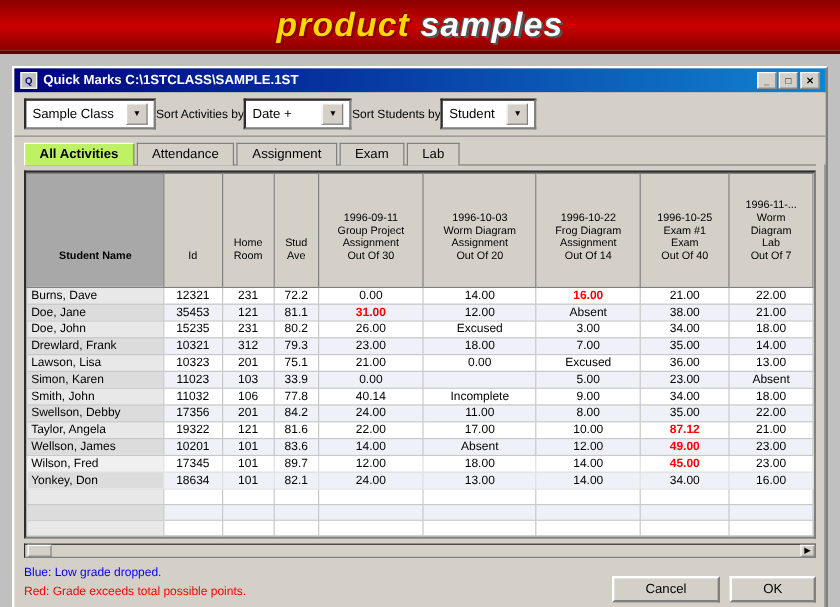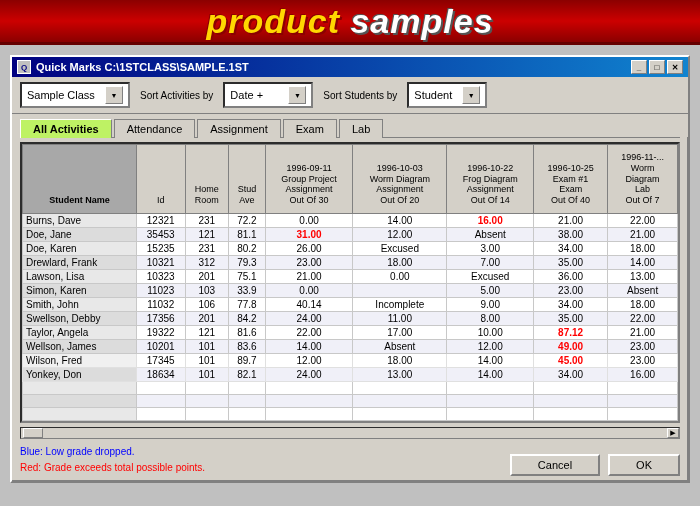--- a/index.html
+++ b/index.html
@@ -15,21 +15,21 @@
     
     .banner {
       background: linear-gradient(to bottom, #8b0000, #cc0000, #8b0000);
       height: 45px;
       display: flex;
       align-items: center;
       justify-content: center;
       border-bottom: 3px solid #660000;
     }
     .banner-text {
-      font-size: 34px;
+      font-size: 28px;
       font-weight: bold;
       font-style: italic;
       letter-spacing: 1px;
     }
     .banner-text .product {
       color: #ffd700;
       text-shadow: 2px 2px 0 #8b0000, -1px -1px 0 #8b0000;
     }
     .banner-text .samples {
       color: white;
@@ -97,21 +97,20 @@
       align-items: center;
       justify-content: center;
       cursor: pointer;
       color: #000;
     }
 
     .toolbar {
       padding: 5px 8px;
       display: flex;
       align-items: center;
-      gap: 10px;
       background: #d4d0c8;
       border-bottom: 1px solid #808080;
     }
 
     .dropdown {
       background: white;
       border: 2px inset #808080;
       padding: 2px 5px;
       font-size: 11px;
       display: flex;
@@ -181,21 +180,21 @@
 
     .data-table {
       border-collapse: collapse;
       font-size: 10px;
       width: 100%;
     }
 
     .data-table th {
       background: #d4d0c8;
       border: 1px solid #808080;
-      padding: 7px 3px;
+      padding: 20px 3px;
       text-align: center;
       font-weight: normal;
       vertical-align: bottom;
       font-size: 9px;
       line-height: 1.2;
     }
 
     .data-table th.student-header {
       background: #a8a8a8;
       font-weight: bold;
@@ -382,21 +381,21 @@
               <td>35453</td>
               <td>121</td>
               <td>81.1</td>
               <td class="red-val">31.00</td>
               <td>12.00</td>
               <td>Absent</td>
               <td>38.00</td>
               <td>21.00</td>
             </tr>
             <tr>
-              <td class="student-name">Doe, Karen</td>
+              <td class="student-name">Doe, John</td>
               <td>15235</td>
               <td>231</td>
               <td>80.2</td>
               <td>26.00</td>
               <td>Excused</td>
               <td>3.00</td>
               <td>34.00</td>
               <td>18.00</td>
             </tr>
             <tr>

